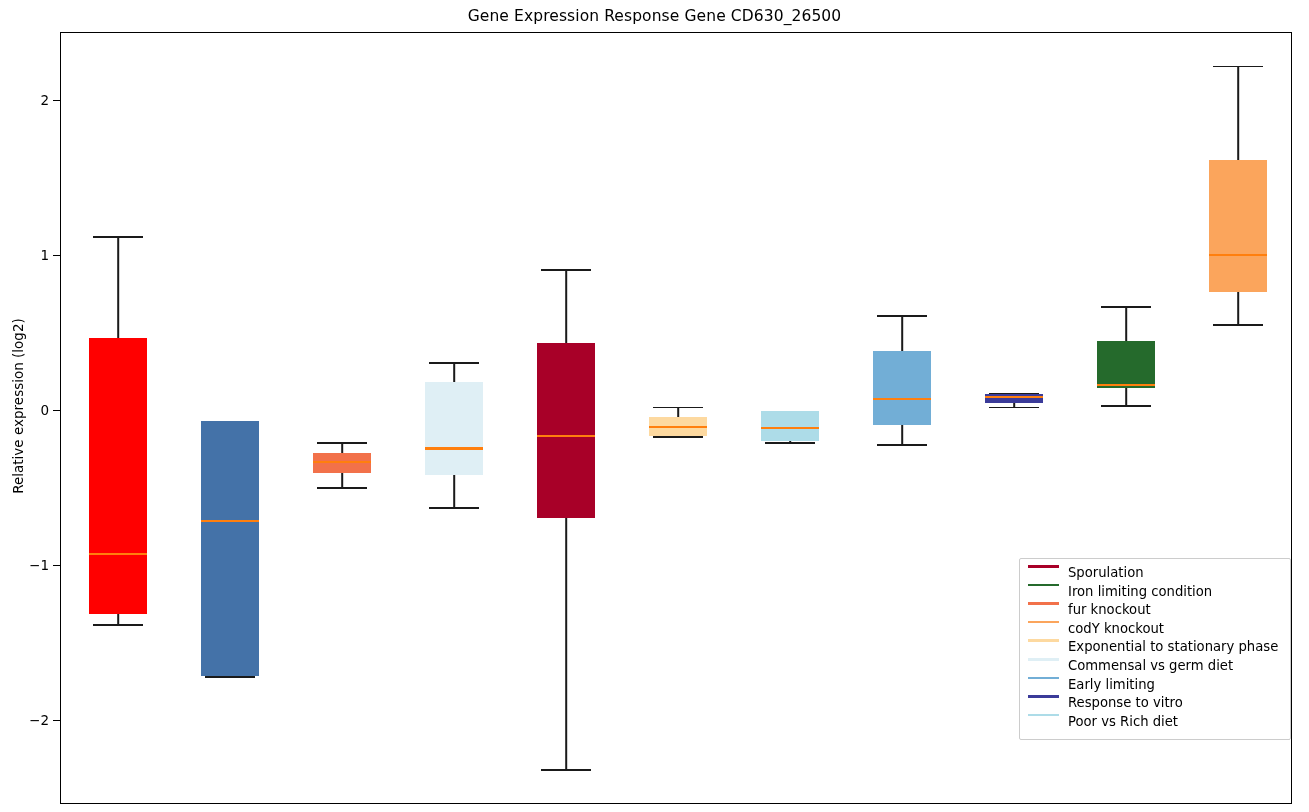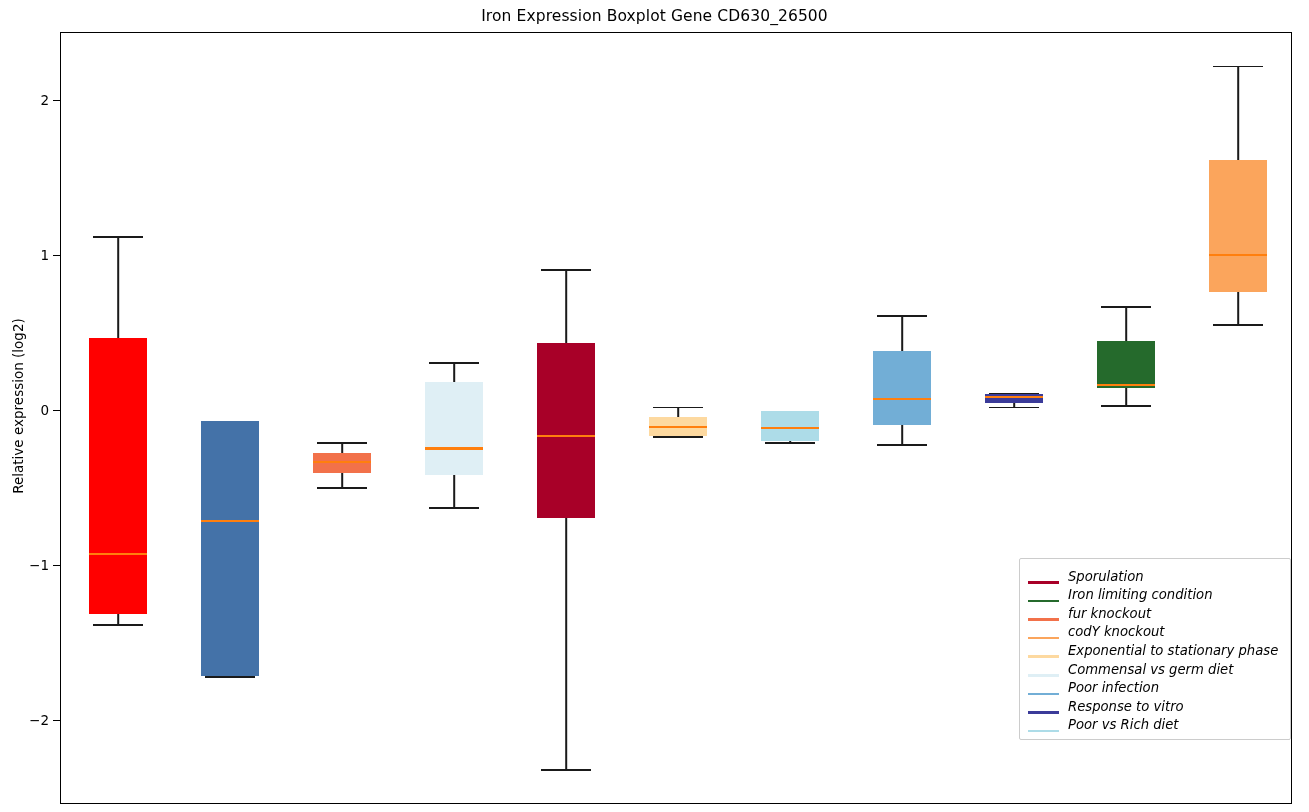--- a/index.html
+++ b/index.html
@@ -34,30 +34,30 @@
   .box{position:absolute;box-sizing:border-box;}
   .median{position:absolute;height:2.2px;background:#ff7f0e;}
   .whisker{position:absolute;width:1.6px;background:#1a1a1a;transform:translateX(-50%);}
   .cap{position:absolute;height:1.9px;background:#1a1a1a;}
 
   #legend{
     position:absolute;left:1019px;top:558px;width:272px;
     box-sizing:border-box;border:1px solid #cccccc;background:#ffffff;
     padding:6px 8px 7px 8px;border-radius:2px;
   }
-  .legend-row{display:flex;align-items:flex-end;height:18.6px;font-style:italic;}
+  .legend-row{display:flex;align-items:flex-start;height:18.6px;}
   .legend-swatch{width:31px;height:2.6px;margin-right:9px;flex:none;}
   .legend-label{font-size:13.2px;color:#000;white-space:nowrap;}
 </style>
 </head>
 <body>
 
 <div id="root">
 
-  <div id="title">Iron Expression Boxplot Gene CD630_26500</div>
+  <div id="title">Gene Expression Response Gene CD630_26500</div>
 
   <div id="ylabel">
     <span>Relative expression (log2)</span>
   </div>
 
   <div id="axes">
     <div id="yticks-layer">
         <div class="ytick" style="top: 66.6586px;"></div>
         <div class="yticklabel" style="top: 66.6586px;">2</div>
         <div class="ytick" style="top: 221.679px;"></div>
@@ -181,21 +181,21 @@
       <div class="legend-row">
         <div class="legend-swatch" style="background: rgb(253, 217, 160);"></div>
         <div class="legend-label">Exponential to stationary phase</div>
       </div>
       <div class="legend-row">
         <div class="legend-swatch" style="background: rgb(223, 239, 245);"></div>
         <div class="legend-label">Commensal vs germ diet</div>
       </div>
       <div class="legend-row">
         <div class="legend-swatch" style="background: rgb(114, 174, 214);"></div>
-        <div class="legend-label">Poor infection</div>
+        <div class="legend-label">Early limiting</div>
       </div>
       <div class="legend-row">
         <div class="legend-swatch" style="background: rgb(59, 59, 153);"></div>
         <div class="legend-label">Response to vitro</div>
       </div>
       <div class="legend-row">
         <div class="legend-swatch" style="background: rgb(173, 220, 232);"></div>
         <div class="legend-label">Poor vs Rich diet</div>
       </div>
     </div>

